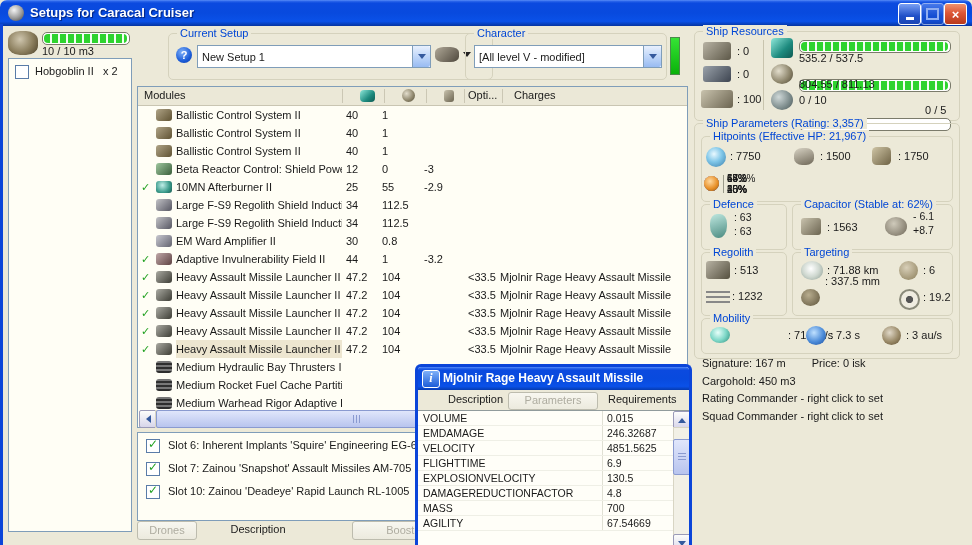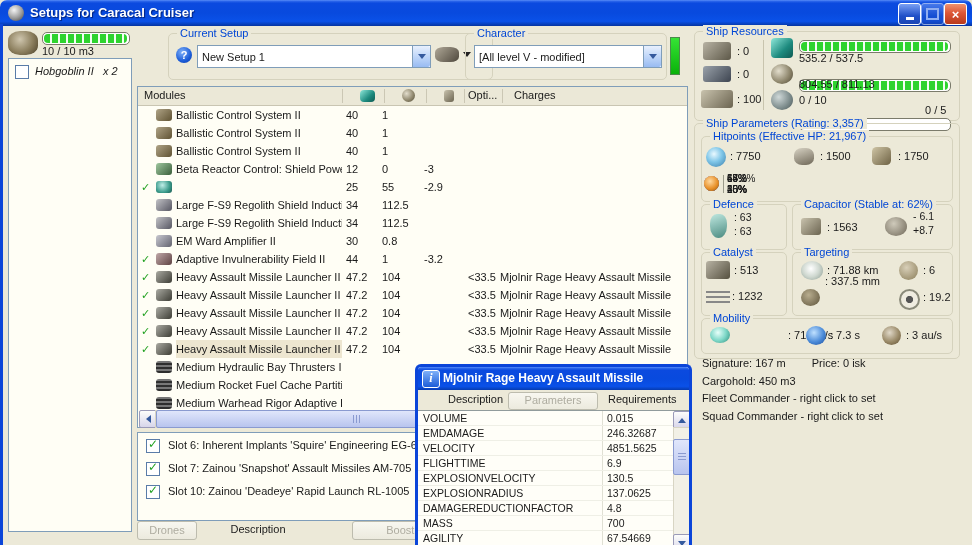--- a/index.html
+++ b/index.html
@@ -133,21 +133,21 @@
 </div>
 <div class="abs win-frame"></div>
 
 <div class="abs drone-bay-icon"></div>
 <div class="abs seg-bar" style="left:42px;top:32px;width:86px;">
     <div class="fill"></div>
   </div>
 <div class="abs" style="left:42px;top:45px;">10 / 10 m3</div>
 <div class="abs sunken" style="left:8px;top:58px;width:122px;height:472px;">
 
-    <div style="position:relative;height:18px;margin-top:4px;font-style:italic;">
+    <div style="position:relative;height:18px;margin-top:4px;">
       <span class="cb" style="position:absolute;left:6px;top:2px;"></span>
       <span style="position:absolute;left:26px;top:2px;">Hobgoblin II</span>
       <span style="position:absolute;left:94px;top:2px;">x 2</span>
     </div>
   </div>
 
 <div class="abs gb" style="left:137px;top:33px;width:323px;height:45px;margin-left:31px;">
   <span class="gb-label">Current Setup</span>
   <div style="position:absolute;left:7px;top:13px;width:16px;height:16px;border-radius:50%;background:radial-gradient(circle at 38% 32%,#7fb0f8,#1b5cd8 60%,#0a3aa8);color:#fff;font-weight:bold;text-align:center;line-height:16px;">?</div>
   <div class="combo" style="position:absolute;left:28px;top:11px;width:228px;height:21px;">
@@ -254,20 +254,21 @@
         <span class="mcol-cpu">12</span>
         <span class="mcol-pg">0</span>
         <span class="mcol-cap">-3</span>
         <span class="mcol-opti"></span>
         <span class="mcol-chg"></span>
       </div>
 
       <div class="mrow">
         <span class="chk on">✓</span>
         <span class="mic mi-ab"></span>
+        <span class="mname">10MN Afterburner II</span>
         <span class="mcol-cpu">25</span>
         <span class="mcol-pg">55</span>
         <span class="mcol-cap">-2.9</span>
         <span class="mcol-opti"></span>
         <span class="mcol-chg"></span>
       </div>
 
       <div class="mrow">
 
         <span class="mic mi-shind"></span>
@@ -492,21 +493,21 @@
   <div class="gb" style="position:absolute;left:97px;top:80px;width:159px;height:44px;">
     <span class="gb-label">Capacitor (Stable at: 62%)</span>
     <span class="eicon ic-capbat" style="left:8px;top:13px;width:20px;height:17px;"></span>
     <span class="abs" style="left:34px;top:16px;">: 1563</span>
     <span class="eicon ic-capflow" style="left:92px;top:12px;width:22px;height:19px;"></span>
     <span class="abs" style="left:120px;top:5px;font-size:10.5px;">- 6.1</span>
     <span class="abs" style="left:120px;top:19px;font-size:10.5px;">+8.7</span>
   </div>
 
   <div class="gb" style="position:absolute;left:6px;top:128px;width:84px;height:62px;">
-    <span class="gb-label">Catalyst</span>
+    <span class="gb-label">Regolith</span>
     <span class="eicon ic-fire" style="left:4px;top:8px;width:24px;height:18px;"></span>
     <span class="abs" style="left:32px;top:11px;">: 513</span>
     <span class="eicon ic-dps" style="left:4px;top:38px;width:24px;height:12px;"></span>
     <span class="abs" style="left:30px;top:37px;">: 1232</span>
   </div>
 
   <div class="gb" style="position:absolute;left:97px;top:128px;width:159px;height:62px;">
     <span class="gb-label">Targeting</span>
     <span class="eicon ic-radar" style="left:8px;top:8px;width:22px;height:19px;"></span>
     <span class="abs" style="left:34px;top:11px;">: 71.88 km</span>
@@ -525,21 +526,21 @@
     <span class="eicon ic-align" style="left:104px;top:7px;width:20px;height:19px;"></span>
     <span class="abs" style="left:128px;top:10px;">: 7.3 s</span>
     <span class="eicon ic-warp" style="left:180px;top:7px;width:19px;height:19px;"></span>
     <span class="abs" style="left:204px;top:10px;">: 3 au/s</span>
   </div>
 </div>
 
 <div class="abs" style="left:702px;top:355px;width:256px;line-height:17.5px;">
   <div class="statline"><span>Signature: 167 m</span><span style="display:inline-block;width:26px;"></span><span>Price: 0 isk</span></div>
   <div class="statline">Cargohold: 450 m3</div>
-  <div class="statline">Fleet Commander - right click to set</div>
+  <div class="statline">Rating Commander - right click to set</div>
   <div class="statline">Squad Commander - right click to set</div>
 </div>
 
 <div class="popup">
   <div class="ptitle">
     <span class="info-icon">i</span>
     <span class="txt">Mjolnir Rage Heavy Assault Missile</span>
 
   </div>
   <div class="ptabs">
@@ -573,25 +574,20 @@
           <span class="pcol-div"></span>
           <span class="pval">6.9</span>
         </div>
 
         <div class="prow">
           <span class="pnam">EXPLOSIONVELOCITY</span>
           <span class="pcol-div"></span>
           <span class="pval">130.5</span>
         </div>
 
-        <div class="prow">
-          <span class="pnam">EXPLOSIONRADIUS</span>
-          <span class="pcol-div"></span>
-          <span class="pval">137.0625</span>
-        </div>
 
         <div class="prow">
           <span class="pnam">DAMAGEREDUCTIONFACTOR</span>
           <span class="pcol-div"></span>
           <span class="pval">4.8</span>
         </div>
 
         <div class="prow">
           <span class="pnam">MASS</span>
           <span class="pcol-div"></span>

